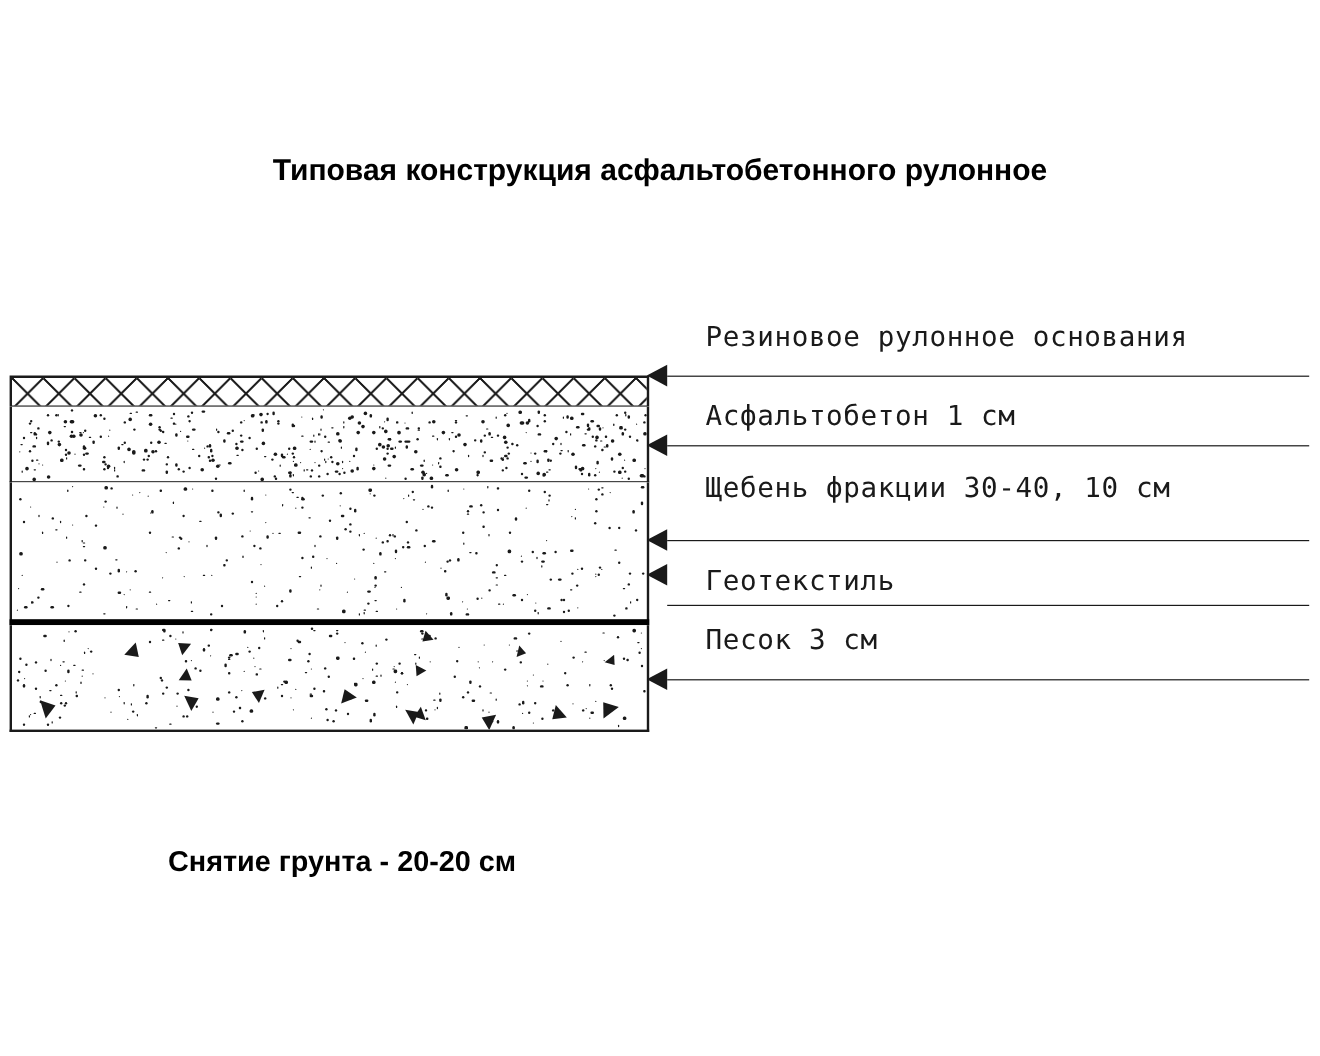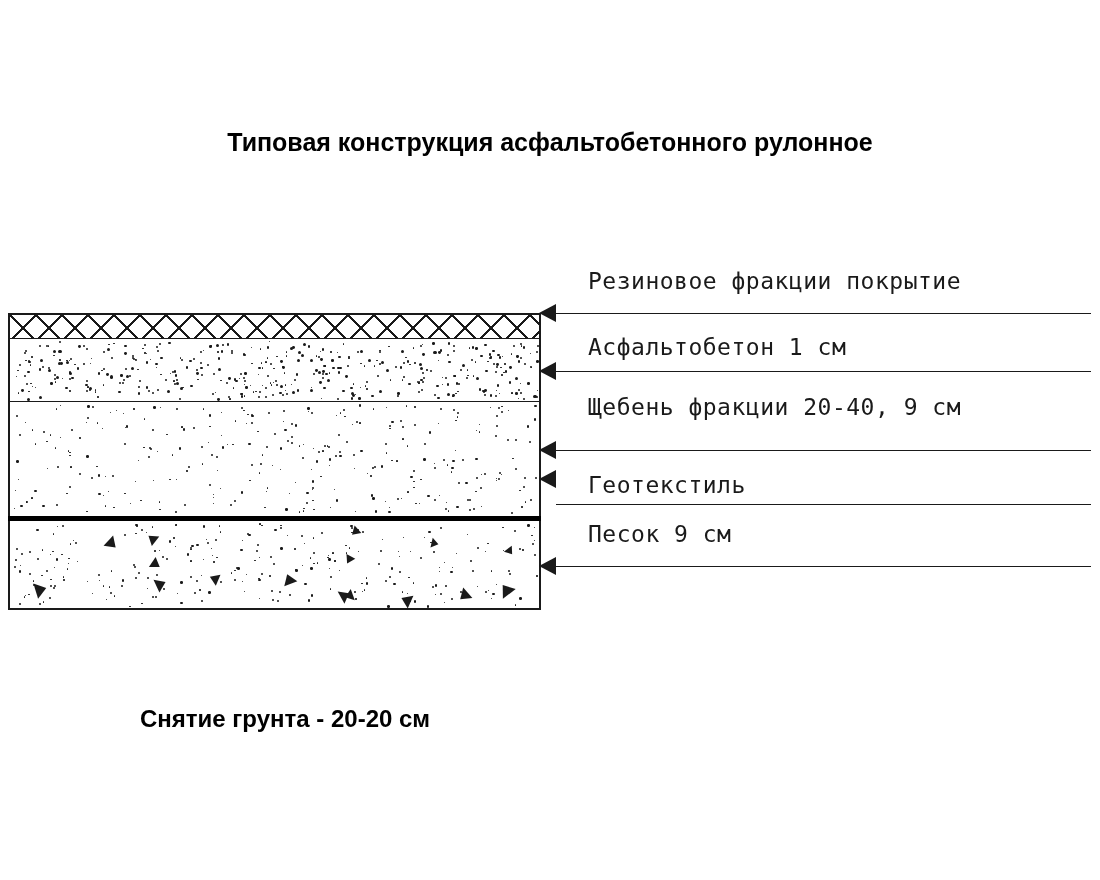--- a/index.html
+++ b/index.html
@@ -1181,32 +1181,32 @@
           <span class="tri" style="left:23.1px;top:63.2px;border-width:0 8.5px 11.9px 8.5px;border-color:transparent transparent #1a1a1a transparent;transform:rotate(73deg);"></span>
           <span class="tri" style="left:136.2px;top:12.7px;border-width:0 6.9px 9.6px 6.9px;border-color:transparent transparent #1a1a1a transparent;transform:rotate(308deg);"></span>
           <span class="tri" style="left:139.7px;top:39.0px;border-width:0 6.8px 9.5px 6.8px;border-color:transparent transparent #1a1a1a transparent;transform:rotate(124deg);"></span>
           <span class="tri" style="left:389.0px;top:74.2px;border-width:0 7.7px 10.8px 7.7px;border-color:transparent transparent #1a1a1a transparent;transform:rotate(294deg);"></span>
         </div>
     </div>
   </div>
 
   <div class="leader" style="left:556px; top:313px; width:535px;"></div>
   <div class="arrowhead" style="left:539px; top:304px;"></div>
-  <div class="callout-label" style="left:588px; top:268px;">Резиновое фракции покрытие</div>
+  <div class="callout-label" style="left:588px; top:268px;">Резиновое рулонное основания</div>
 
   <div class="leader" style="left:556px; top:371px; width:535px;"></div>
   <div class="arrowhead" style="left:539px; top:362px;"></div>
   <div class="callout-label" style="left:588px; top:334px;">Асфальтобетон 1 см</div>
 
   <div class="leader" style="left:556px; top:450px; width:535px;"></div>
   <div class="arrowhead" style="left:539px; top:441px;"></div>
-  <div class="callout-label" style="left:588px; top:394px;">Щебень фракции 20-40, 9 см</div>
+  <div class="callout-label" style="left:588px; top:394px;">Щебень фракции 30-40, 10 см</div>
 
   <div class="leader" style="left:556px; top:504px; width:535px;"></div>
   <div class="arrowhead" style="left:539px; top:470px;"></div>
   <div class="callout-label" style="left:588px; top:472px;">Геотекстиль</div>
 
   <div class="leader" style="left:556px; top:566px; width:535px;"></div>
   <div class="arrowhead" style="left:539px; top:557px;"></div>
-  <div class="callout-label" style="left:588px; top:521px;">Песок 9 см</div>
+  <div class="callout-label" style="left:588px; top:521px;">Песок 3 см</div>
 
   <div class="footnote">Снятие грунта - 20-20 см</div>
 </div>
 
 </body></html>

